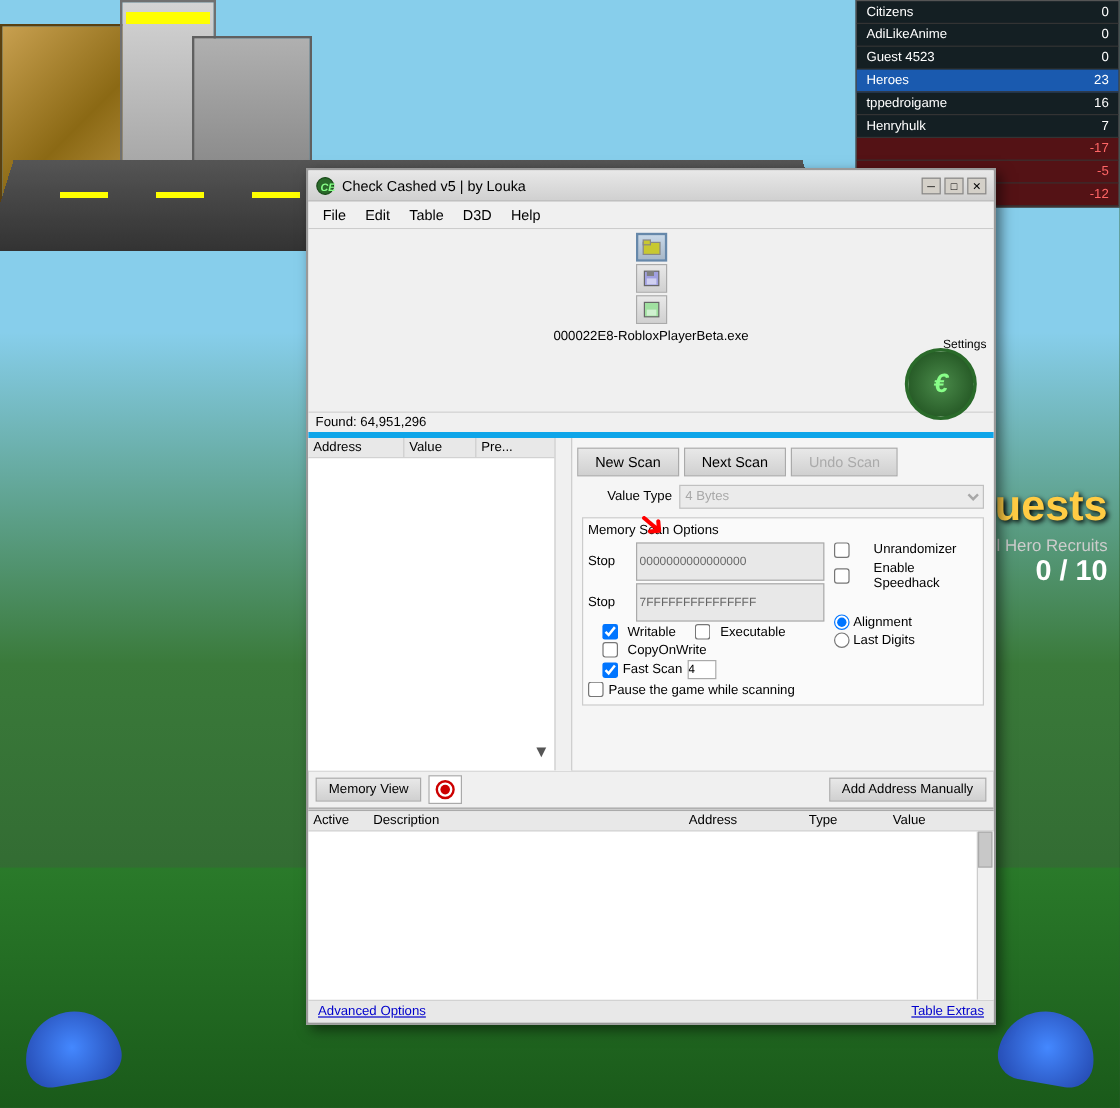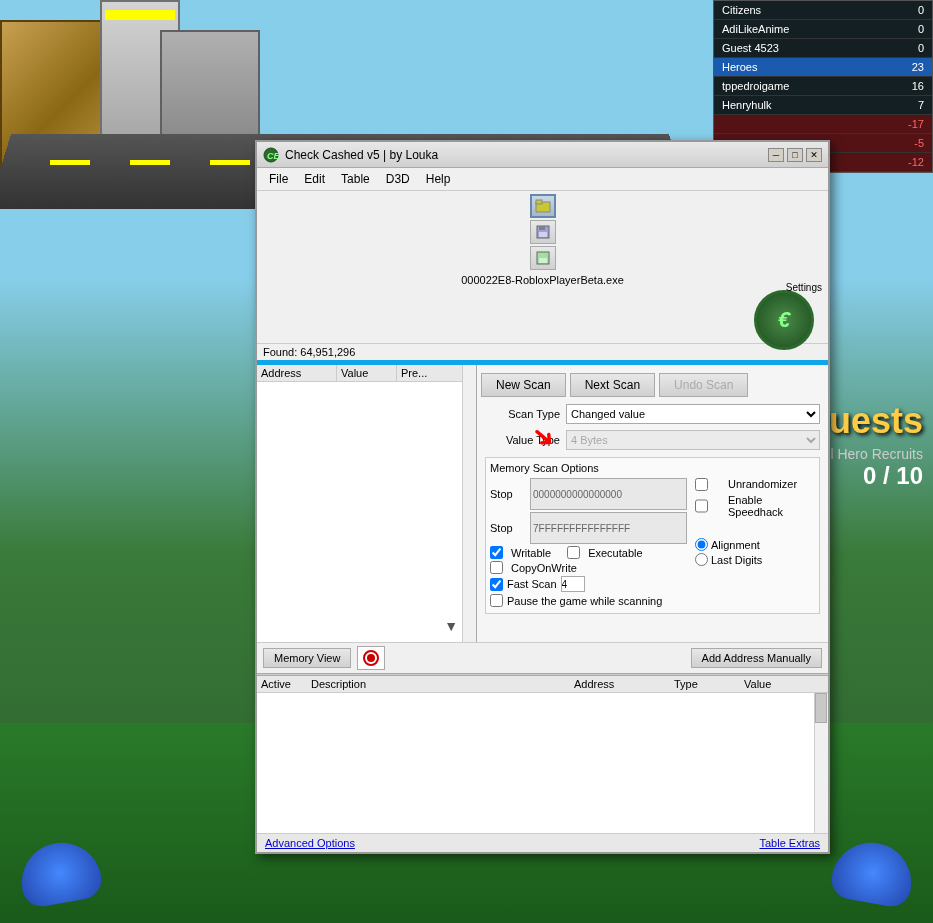--- a/index.html
+++ b/index.html
@@ -358,21 +358,21 @@
       font-size: 10px;
       border: 1px solid #aaa;
       padding: 1px 2px;
       background: #e8e8e8;
       color: #666;
     }
 
     .mem-checkbox-row {
       display: flex;
       gap: 8px;
-      margin: 2px 0;
+      margin: 2px 12px;
       font-size: 11px;
       align-items: center;
     }
 
     .mem-right-check {
       display: flex;
       gap: 20px;
       margin-bottom: 3px;
       font-size: 11px;
     }
@@ -712,30 +712,20 @@
       <div class="scan-panel-inner">
 
         <div style="position:absolute; top:55px; left:55px; font-size:28px; color:red; transform:rotate(40deg); pointer-events:none; z-index:5;">➜</div>
 
         <div class="ce-scan-buttons">
           <button class="ce-scan-btn">New Scan</button>
           <button class="ce-scan-btn">Next Scan</button>
           <button class="ce-scan-btn disabled">Undo Scan</button>
         </div>
 
-        <div class="scan-option-row">
-          <span class="scan-option-label">Scan Type</span>
-          <select class="scan-select">
-            <option>Changed value</option>
-            <option>Exact Value</option>
-            <option>Increased value</option>
-            <option>Decreased value</option>
-            <option>Unknown initial value</option>
-          </select>
-        </div>
 
         <div class="scan-option-row">
           <span class="scan-option-label">Value Type</span>
           <select class="scan-select disabled" disabled="">
             <option>4 Bytes</option>
           </select>
         </div>
 
         <div class="memory-options">
           <div class="memory-options-title">Memory Scan Options</div>

